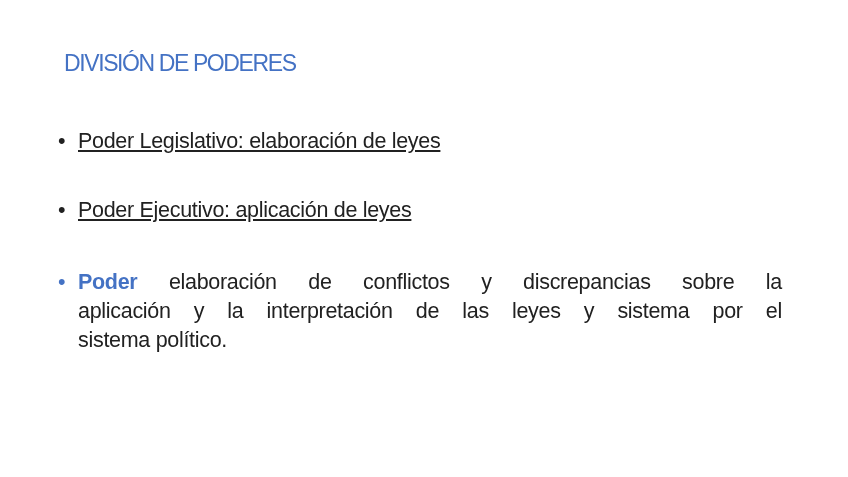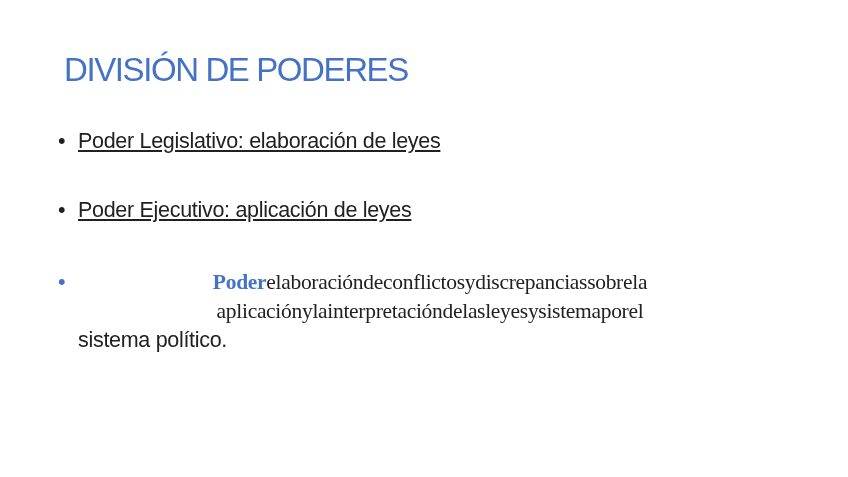--- a/index.html
+++ b/index.html
@@ -14,21 +14,21 @@
     height: 477px;
     background: #ffffff;
     overflow: hidden;
     font-family: "Liberation Sans", sans-serif;
   }
   .title {
     position: absolute;
     left: 64px;
     top: 50px;
     margin: 0;
-    font-size: 33px;
+    font-size: 23px;
     line-height: 1.2;
     font-weight: 400;
     letter-spacing: -1.4px;
     color: #4472C4;
     white-space: nowrap;
   }
   .bullet {
     position: absolute;
     left: 58px;
     display: flex;
@@ -55,22 +55,21 @@
   .b3 { top: 268px; }
   .b3 .content {
     width: 704px;
   }
   .para-line {
     height: 29px;
     line-height: 29px;
   }
   .para-line.justify {
     display: flex;
-    justify-content: center;
-    font-family: Liberation Serif, serif;
+    justify-content: space-between;
   }
   .lead {
     font-weight: 700;
     color: #4472C4;
   }
 </style>
 </head>
 <body>
 
 <div class="slide">

